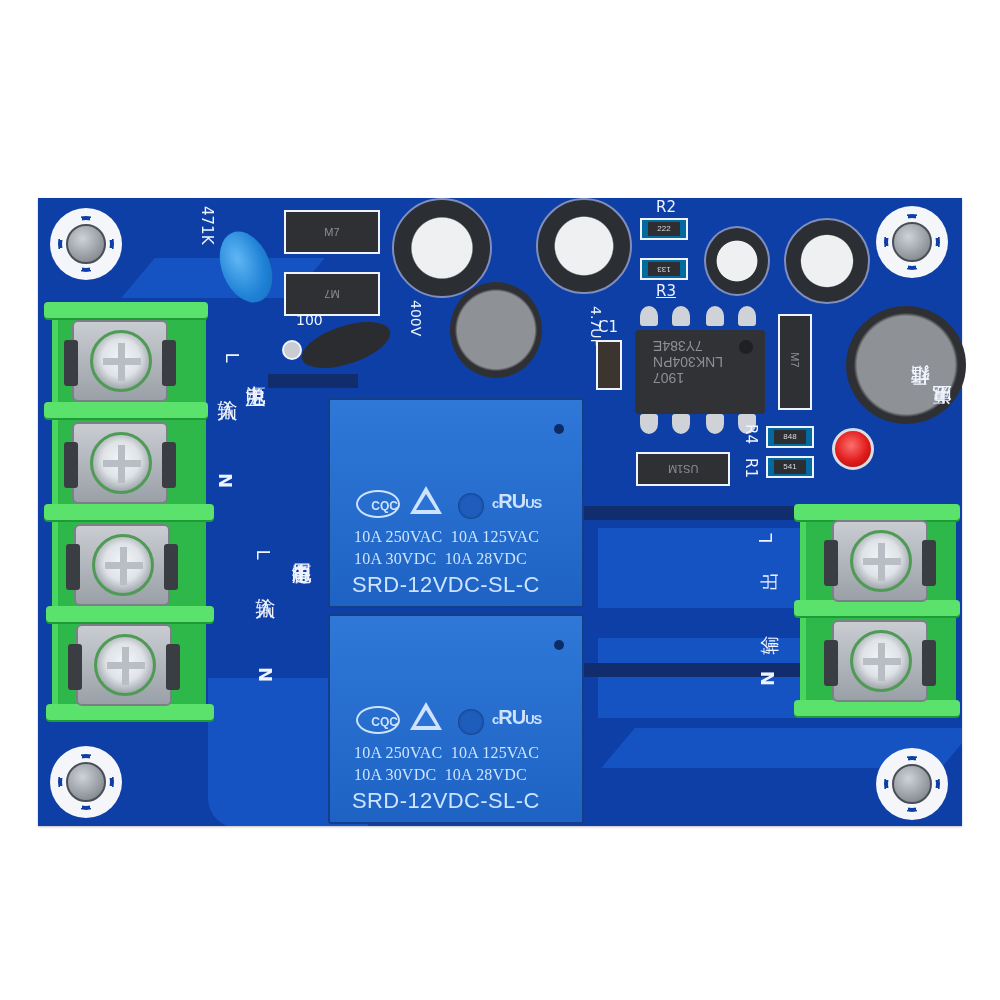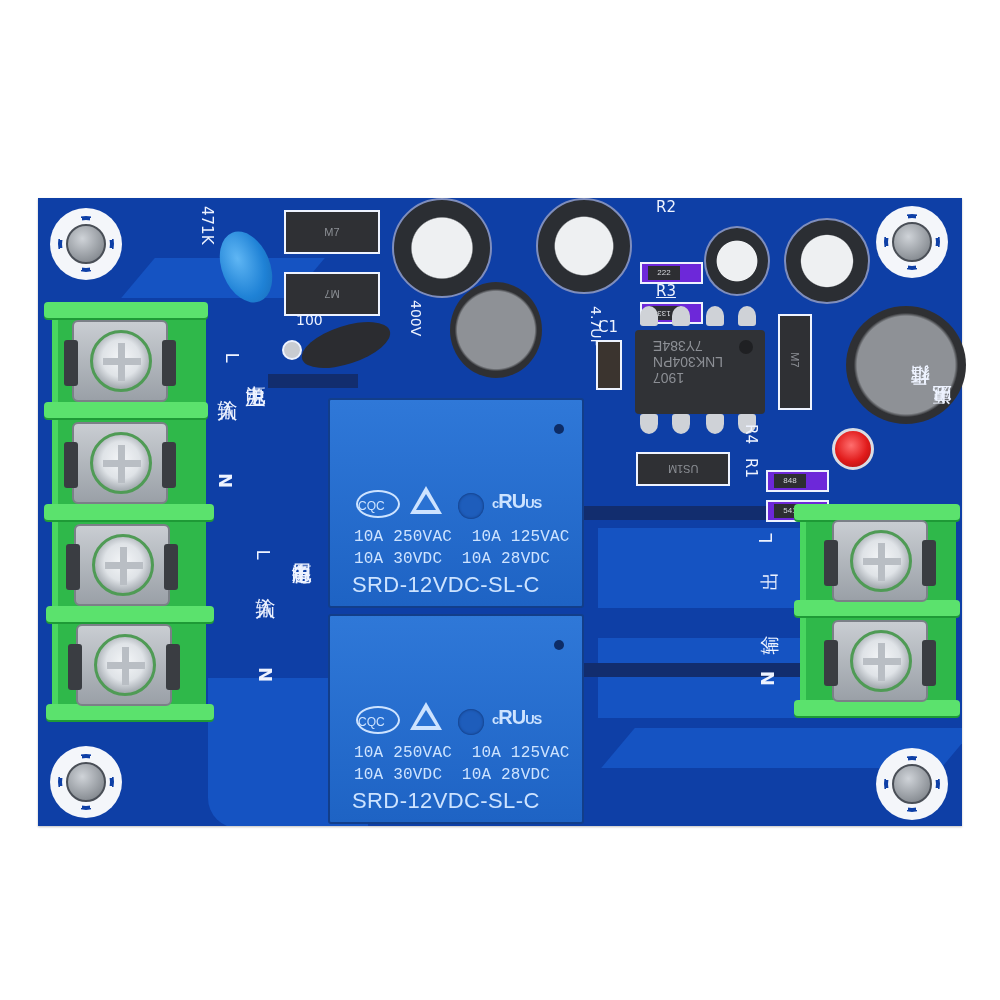--- a/index.html
+++ b/index.html
@@ -18,32 +18,32 @@
     .screw-block { position: absolute; width: 96px; height: 82px; border-radius: 6px; background: linear-gradient(#c9cdd2, #9aa0a7); border: 2px solid #7b8087; box-sizing: border-box; }
     .screw-block .clip { position: absolute; top: 18px; width: 14px; height: 46px; background: #3a3d42; border-radius: 3px; }
     .screw { position: absolute; left: 16px; top: 8px; width: 62px; height: 62px; border-radius: 50%; background: radial-gradient(circle at 50% 45%, #f4f6f8 0, #dfe3e7 45%, #aab0b6 70%, #6f8f6f 100%); border: 3px solid #4f9b55; box-sizing: border-box; }
     .screw .slot-h, .screw .slot-v { position: absolute; background: #b9bec4; }
     .screw .slot-h { left: 10px; top: 25px; width: 38px; height: 7px; }
     .screw .slot-v { left: 25px; top: 10px; width: 7px; height: 38px; }
 
     .relay { position: absolute; width: 256px; height: 210px; background: linear-gradient(180deg, #2f78d8, #1e63c4); border: 2px solid #123e8a; box-sizing: border-box; border-radius: 3px; color: #cde3ff; }
     .relay .dot { position: absolute; right: 18px; top: 24px; width: 10px; height: 10px; border-radius: 50%; background: #0d2c66; }
     .relay .bump { position: absolute; left: 128px; top: 93px; width: 26px; height: 26px; border-radius: 50%; background: #1e5dbb; box-shadow: inset 0 0 3px #0d2c66; }
-    .relay .cqc { position: absolute; left: 26px; top: 90px; width: 44px; height: 28px; border: 2px solid #cde3ff; border-radius: 50%; font-size: 12px; font-weight: normal; text-align: left; line-height: 28px; box-sizing: border-box; }
+    .relay .cqc { position: absolute; left: 26px; top: 90px; width: 44px; height: 28px; border: 2px solid #cde3ff; border-radius: 50%; font-size: 12px; font-weight: bold; text-align: right; line-height: 28px; box-sizing: border-box; }
     .relay .tri { position: absolute; left: 80px; top: 86px; width: 0; height: 0; border-left: 16px solid transparent; border-right: 16px solid transparent; border-bottom: 28px solid #cde3ff; }
     .relay .tri::after { content: ""; position: absolute; left: -10px; top: 8px; border-left: 10px solid transparent; border-right: 10px solid transparent; border-bottom: 16px solid #2a72d3; }
     .relay .ul { position: absolute; left: 162px; top: 90px; font-size: 20px; font-weight: bold; letter-spacing: -1px; }
     .relay .ul small { font-size: 13px; }
-    .relay .spec { position: absolute; left: 24px; font-size: 16px; font-family: Liberation Mono, monospace; letter-spacing: 0.2px; }
+    .relay .spec { position: absolute; left: 24px; font-size: 16px; font-family: Liberation Serif, serif; letter-spacing: 0.2px; }
     .relay .model { position: absolute; left: 22px; top: 176px; font-size: 22px; letter-spacing: 0.4px; }
 
     .ecap { position: absolute; border-radius: 50%; background: radial-gradient(circle, #eef0f2 0 44%, #2b2e33 46% 80%, #55595f 82% 100%); border: 2px solid #7f8ebd; box-sizing: border-box; }
     .inductor { position: absolute; border-radius: 50%; background: radial-gradient(circle, #8e9196 0 58%, #2f3033 62% 100%); }
     .smd { position: absolute; background: #2f3034; color: #8d9096; font-size: 11px; text-align: center; border: 2px solid #eef3ff; box-sizing: border-box; }
-    .res { position: absolute; width: 63px; height: 22px; border: 2px solid #eef3ff; box-sizing: border-box; background: #6d28d9; margin-top: 44px; }
+    .res { position: absolute; width: 48px; height: 22px; border: 2px solid #eef3ff; box-sizing: border-box; background: #0369a1; }
     .res .body { position: absolute; left: 6px; top: 2px; width: 32px; height: 14px; background: #2d2e32; color: #d7dae0; font-size: 8px; text-align: center; line-height: 14px; }
     .chip { position: absolute; left: 635px; top: 330px; width: 130px; height: 84px; background: #303236; border-radius: 4px; color: #8c8f95; font-size: 14px; }
     .pin { position: absolute; width: 18px; height: 20px; background: #cfd2d7; border-radius: 50% 50% 3px 3px; }
     .led { position: absolute; left: 832px; top: 428px; width: 42px; height: 42px; border-radius: 50%; background: radial-gradient(circle at 45% 40%, #ff6e6e, #e11b1b 55%, #9c0f0f); border: 3px solid #d9dde4; box-sizing: border-box; }
     .ycap { position: absolute; left: 222px; top: 230px; width: 48px; height: 74px; background: radial-gradient(ellipse at 40% 35%, #5fb6f4, #1f82d6 60%, #1566b2); border-radius: 50%; transform: rotate(-22deg); }
     .varistor { position: absolute; left: 300px; top: 326px; width: 92px; height: 38px; background: #2b2c30; border-radius: 50%; transform: rotate(-18deg); }
   </style>
 </head>
 <body>
 

